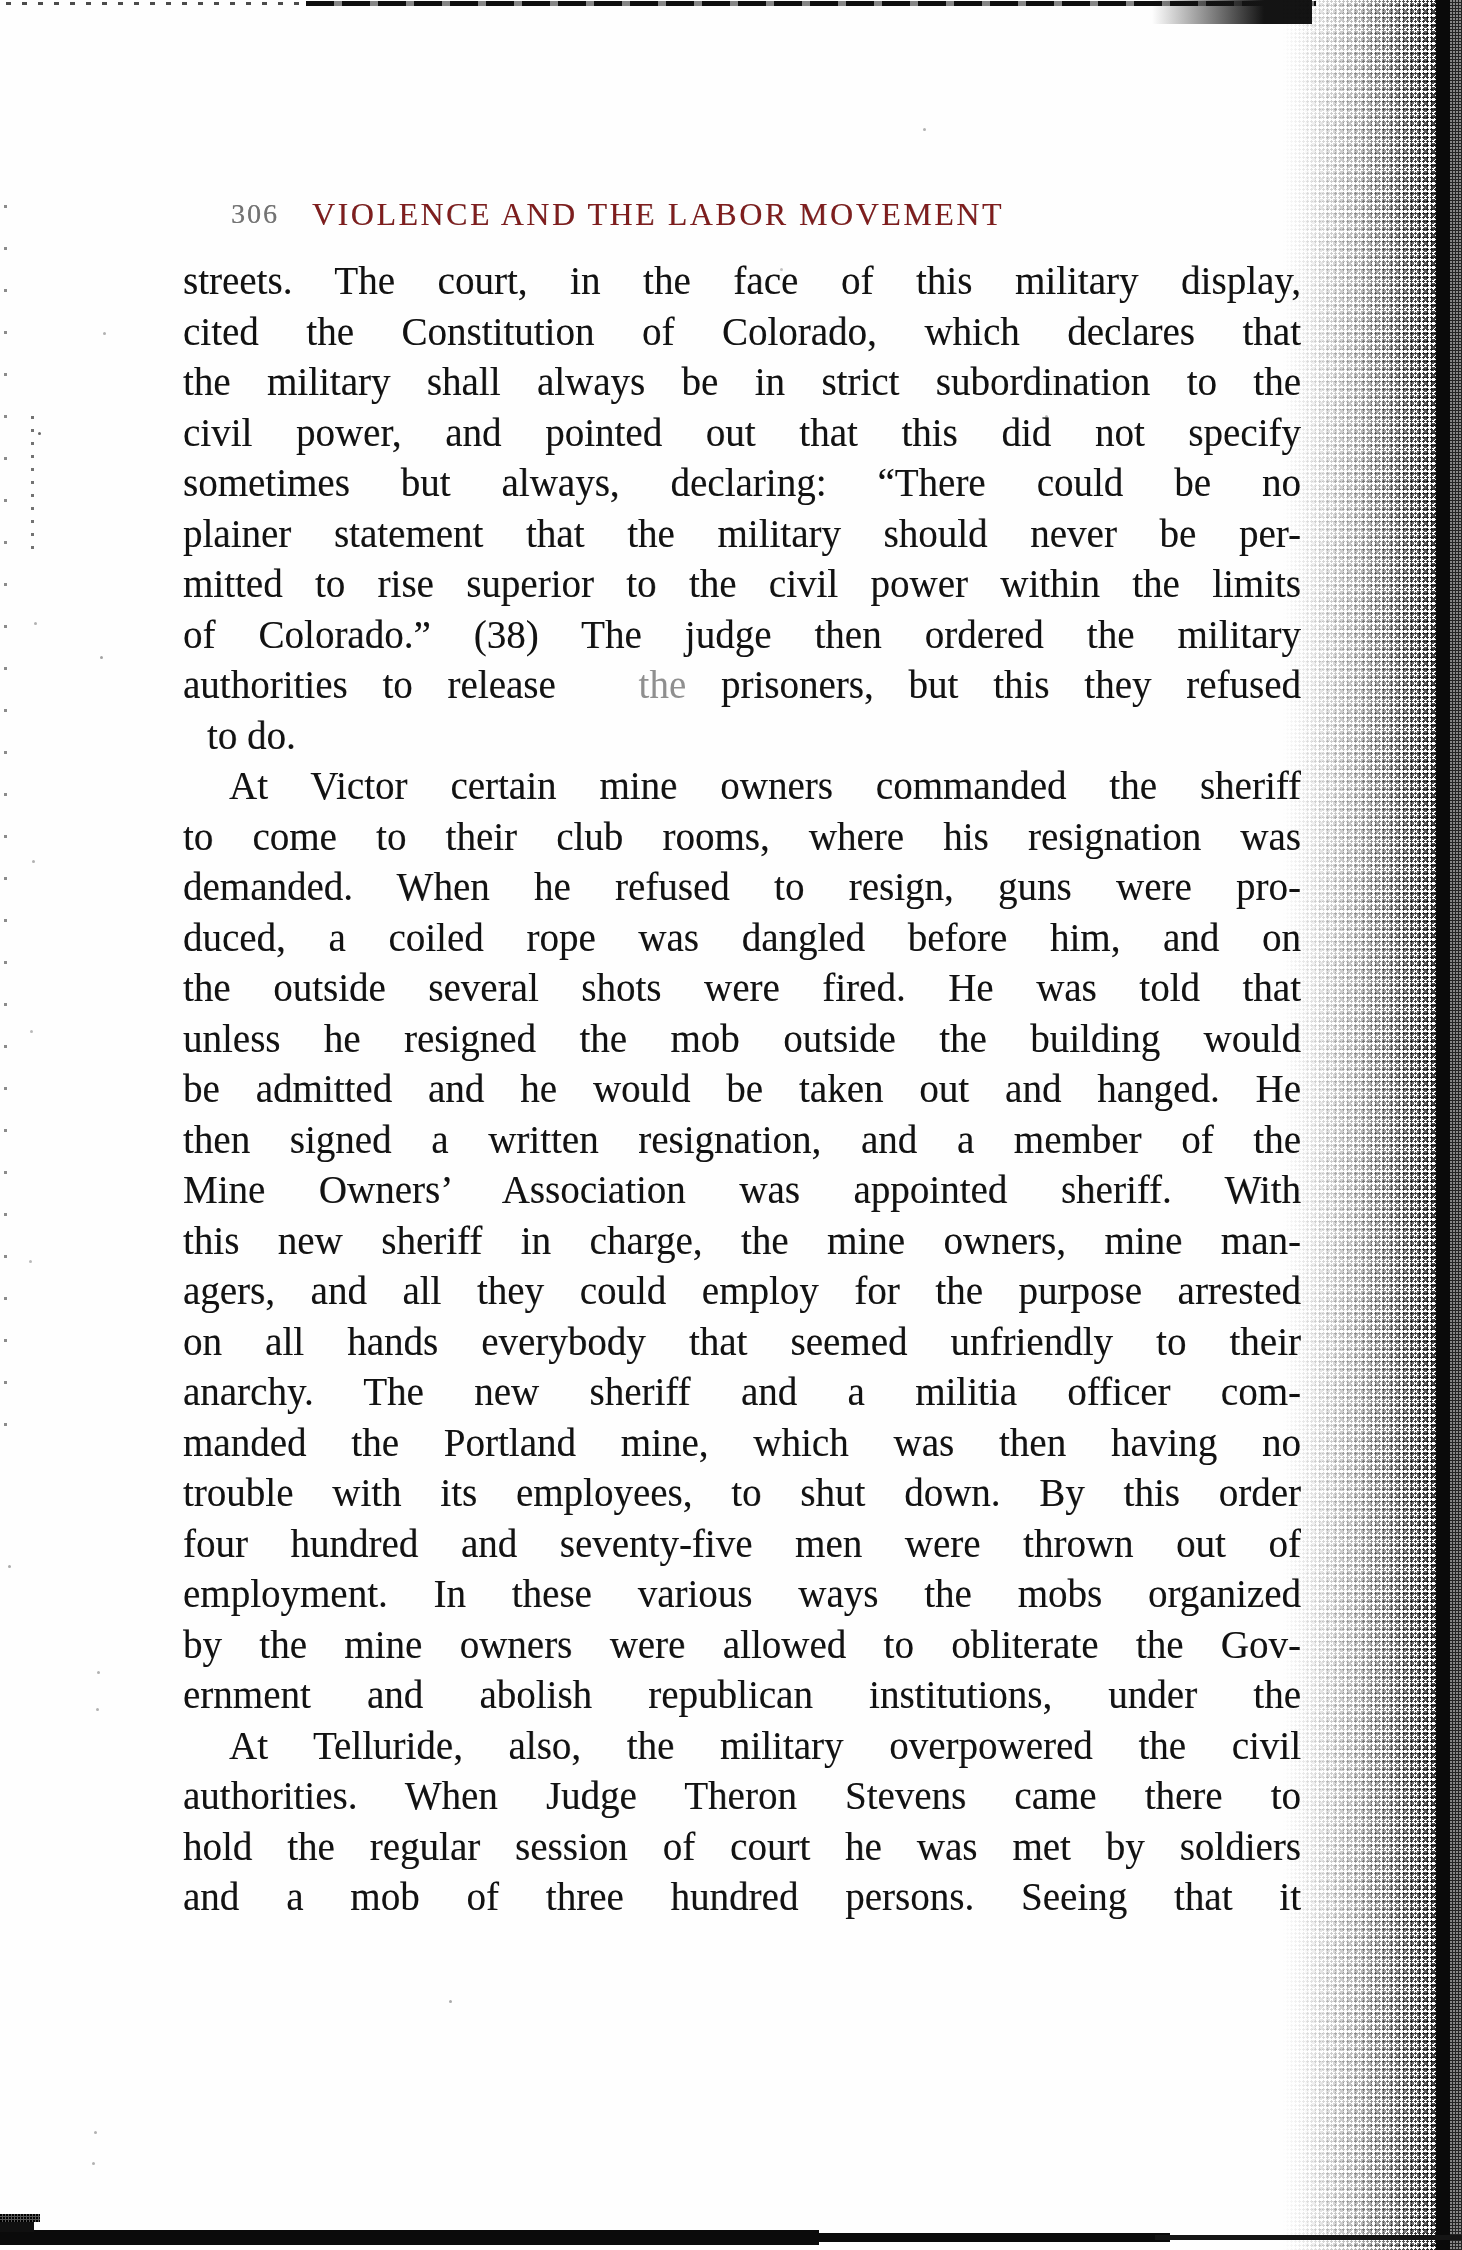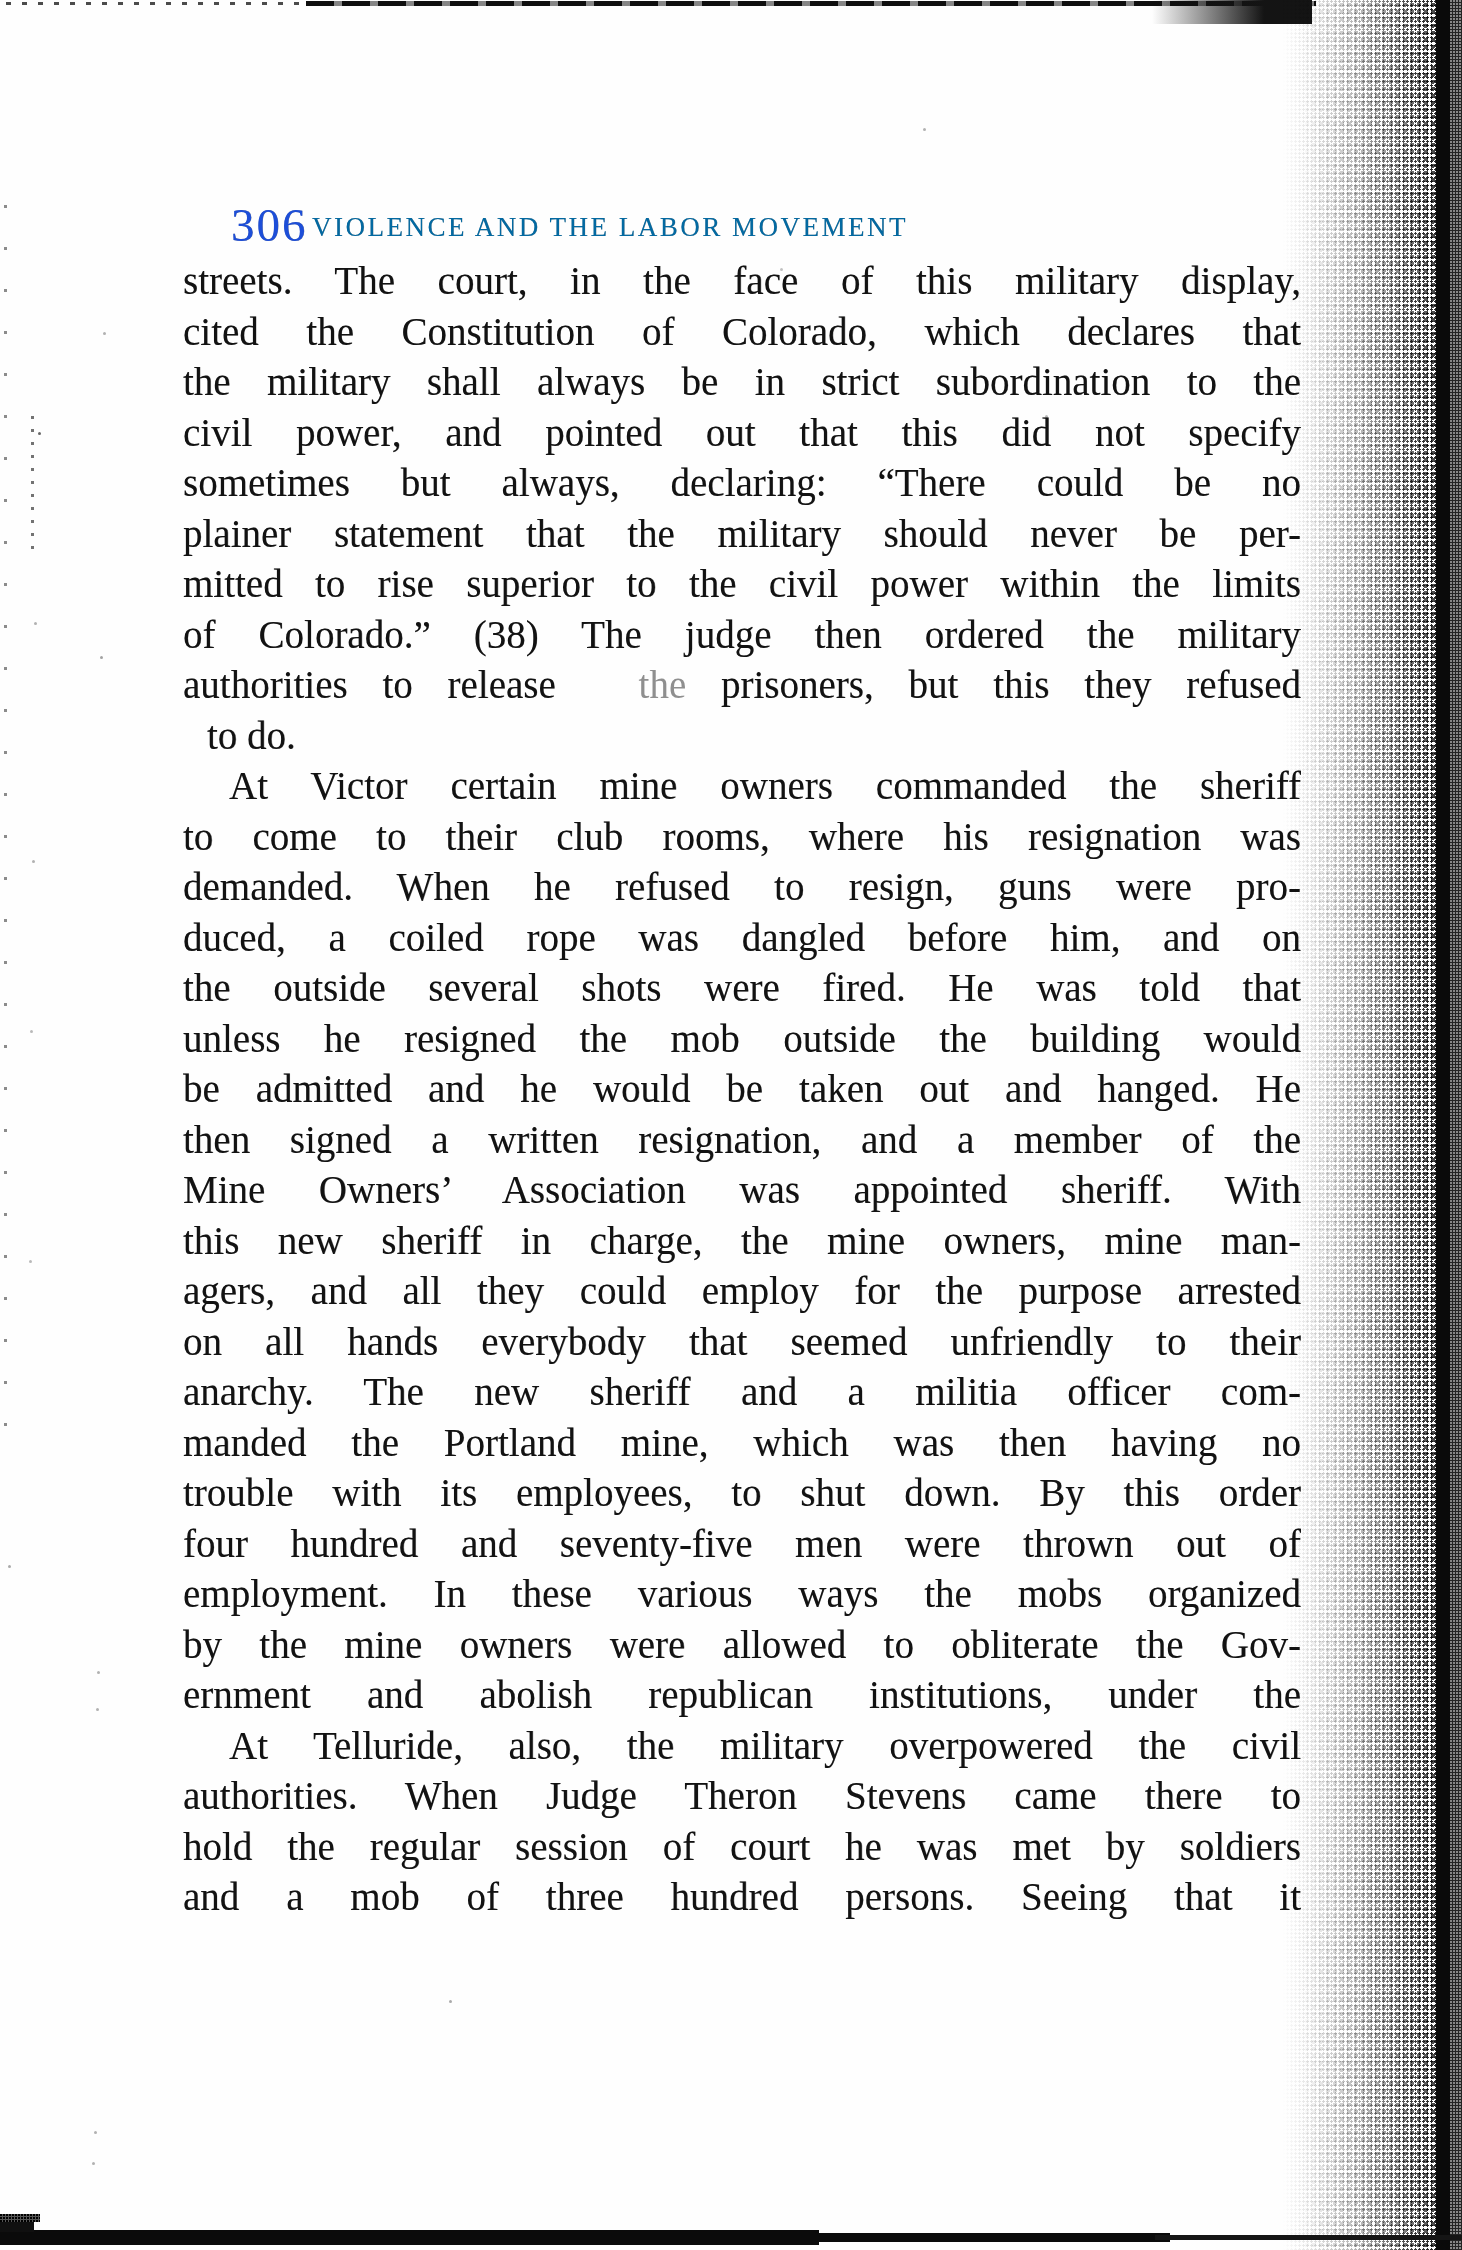--- a/index.html
+++ b/index.html
@@ -8,26 +8,26 @@
     width:1462px;height:2250px;
     background:#fefefe;
     overflow:hidden;
     font-family:"Liberation Serif", serif;
     color:#141414;
   }
   
   .runhead{position:absolute;top:196px;left:0;width:100%;height:52px;}
   .pagenum{
     position:absolute;left:231px;top:2px;
-    font-size:47px;letter-spacing:2px;color:#1d4ed8;
+    font-size:28px;letter-spacing:2px;color:#737373;
     text-shadow:0.3px 0.3px 0 rgba(0,0,0,.4);
   }
   .headtitle{
-    position:absolute;left:312px;top:16px;
-    font-size:27px;letter-spacing:2.5px;white-space:nowrap;color:#0369a1;
+    position:absolute;left:312px;top:0;
+    font-size:32px;letter-spacing:2.5px;white-space:nowrap;color:#7f1d1d;
     text-shadow:0.3px 0.3px 0 rgba(0,0,0,.35);
   }
   
   .textblock{
     position:absolute;left:183px;top:256px;width:1118px;
   }
   .line{
     font-size:39px;line-height:50.5px;
     text-align:justify;text-align-last:justify;
     white-space:normal;

